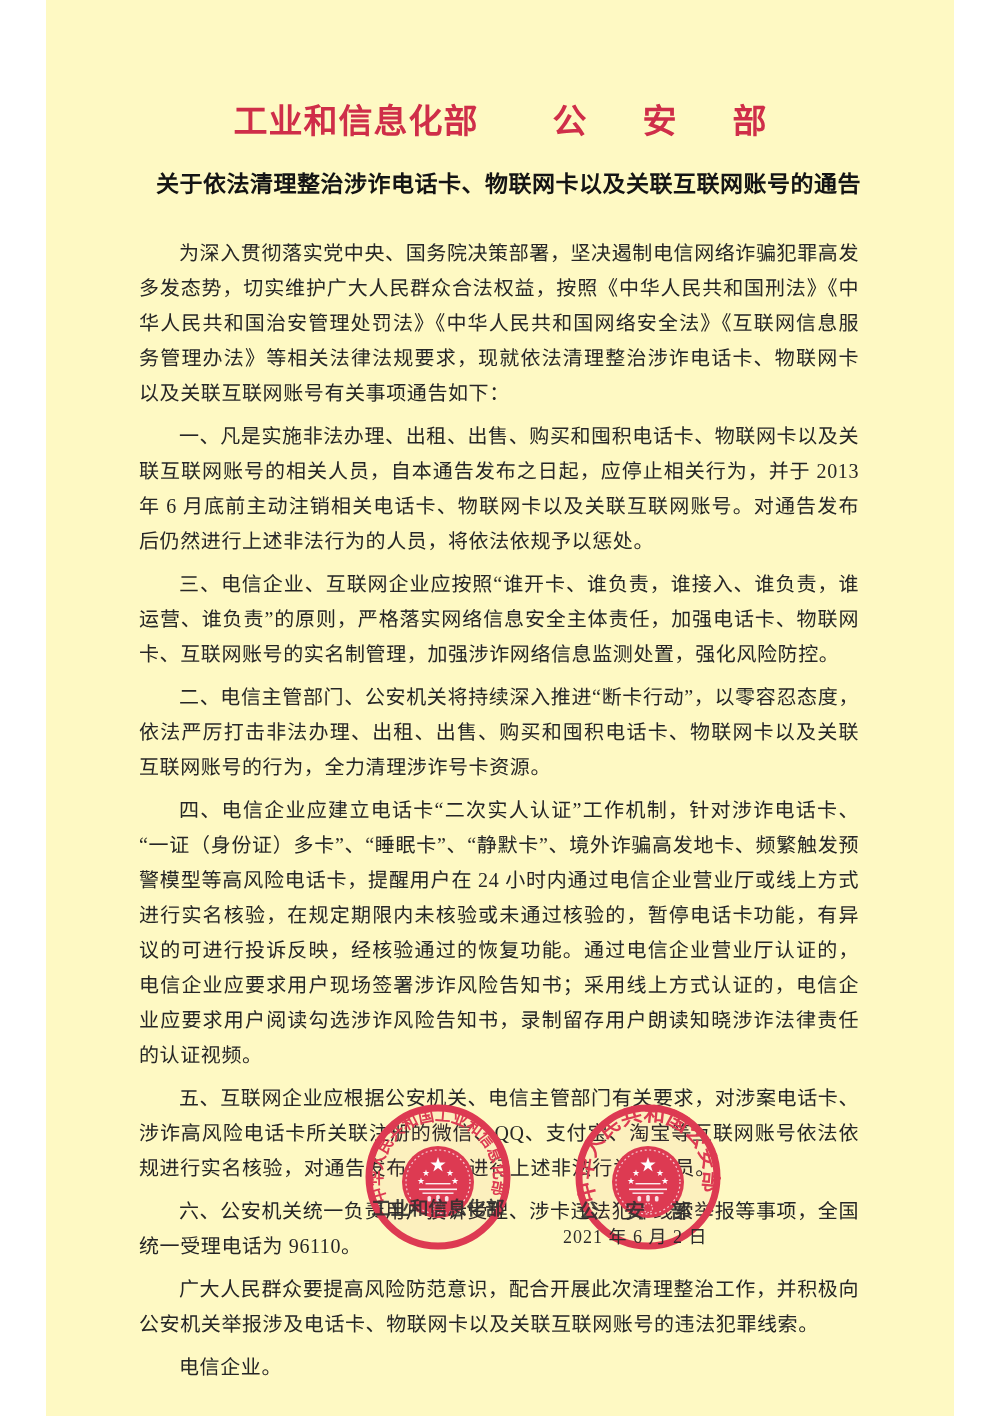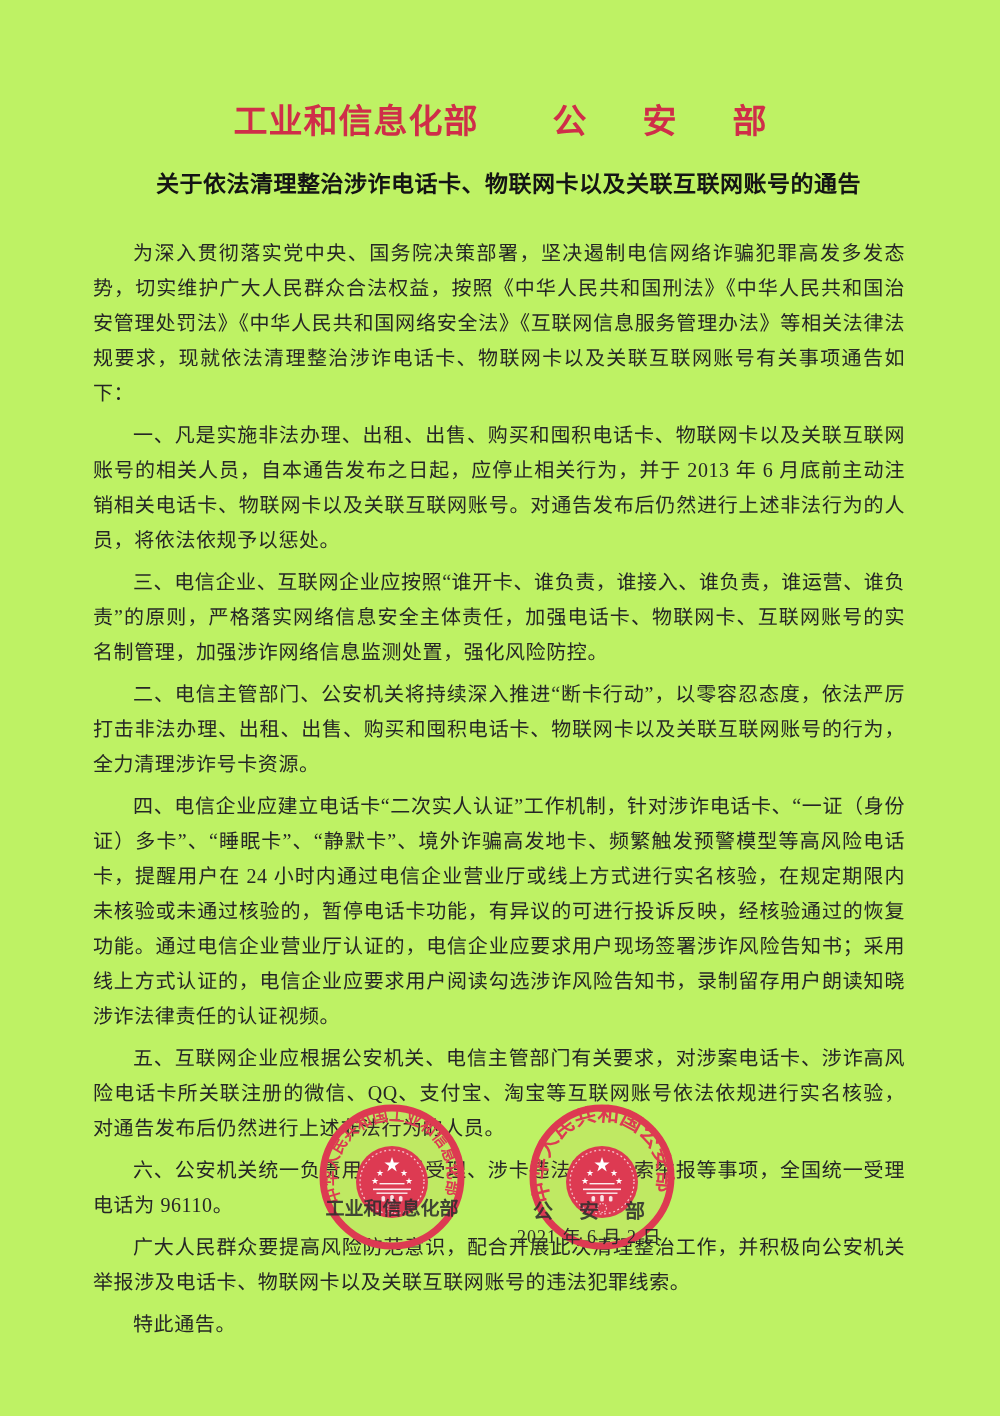--- a/index.html
+++ b/index.html
@@ -4,23 +4,23 @@
 <style>
   :root{
     --header-red:#cf2e49;
     --seal-red:#dd3a52;
     --ink:#262626;
   }
   *{margin:0;padding:0;box-sizing:border-box;}
   html,body{background:#ffffff;}
   .page{
     position:relative;
-    width:1000px;height:1416px;
+    width:908px;height:1416px;
     margin:0 auto;
-    background:#bef264;
+    background:#fef9c3;
     font-family:"Liberation Serif","DejaVu Serif",serif;
     color:var(--ink);
     overflow:hidden;
   }
   .masthead{
     padding-top:94px;
     display:flex;
     justify-content:center;
     align-items:baseline;
     gap:74px;
@@ -43,21 +43,21 @@
     padding-left:17px;
   }
   .body{
     margin:37px 95px 0 93px;
     font-size:20px;
     line-height:35px;
     letter-spacing:0.6px;
     text-align:justify;
   }
   .body p{
-    margin:0 0 7px 0;
+    margin:8px 0 7px 0;
     text-indent:2em;
   }
   .seal{
     position:absolute;
     width:152px;height:152px;
   }
   .seal-left{left:316px;top:1101px;}
   .seal-right{left:526px;top:1101px;}
   .seal svg{display:block;width:152px;height:152px;}
   .seal .overlay{
@@ -100,21 +100,21 @@
 
   <div class="body">
     <p>为深入贯彻落实党中央、国务院决策部署，坚决遏制电信网络诈骗犯罪高发多发态势，切实维护广大人民群众合法权益，按照《中华人民共和国刑法》《中华人民共和国治安管理处罚法》《中华人民共和国网络安全法》《互联网信息服务管理办法》等相关法律法规要求，现就依法清理整治涉诈电话卡、物联网卡以及关联互联网账号有关事项通告如下：</p>
     <p>一、凡是实施非法办理、出租、出售、购买和囤积电话卡、物联网卡以及关联互联网账号的相关人员，自本通告发布之日起，应停止相关行为，并于 2013 年 6 月底前主动注销相关电话卡、物联网卡以及关联互联网账号。对通告发布后仍然进行上述非法行为的人员，将依法依规予以惩处。</p>
     <p>三、电信企业、互联网企业应按照“谁开卡、谁负责，谁接入、谁负责，谁运营、谁负责”的原则，严格落实网络信息安全主体责任，加强电话卡、物联网卡、互联网账号的实名制管理，加强涉诈网络信息监测处置，强化风险防控。</p>
     <p>二、电信主管部门、公安机关将持续深入推进“断卡行动”，以零容忍态度，依法严厉打击非法办理、出租、出售、购买和囤积电话卡、物联网卡以及关联互联网账号的行为，全力清理涉诈号卡资源。</p>
     <p>四、电信企业应建立电话卡“二次实人认证”工作机制，针对涉诈电话卡、“一证（身份证）多卡”、“睡眠卡”、“静默卡”、境外诈骗高发地卡、频繁触发预警模型等高风险电话卡，提醒用户在 24 小时内通过电信企业营业厅或线上方式进行实名核验，在规定期限内未核验或未通过核验的，暂停电话卡功能，有异议的可进行投诉反映，经核验通过的恢复功能。通过电信企业营业厅认证的，电信企业应要求用户现场签署涉诈风险告知书；采用线上方式认证的，电信企业应要求用户阅读勾选涉诈风险告知书，录制留存用户朗读知晓涉诈法律责任的认证视频。</p>
     <p>五、互联网企业应根据公安机关、电信主管部门有关要求，对涉案电话卡、涉诈高风险电话卡所关联注册的微信、QQ、支付宝、淘宝等互联网账号依法依规进行实名核验，对通告发布后仍然进行上述非法行为的人员。</p>
     <p>六、公安机关统一负责用户投诉受理、涉卡违法犯罪线索举报等事项，全国统一受理电话为 96110。</p>
     <p>广大人民群众要提高风险防范意识，配合开展此次清理整治工作，并积极向公安机关举报涉及电话卡、物联网卡以及关联互联网账号的违法犯罪线索。</p>
-    <p>特此通告。</p>
+    <p>电信企业。</p>
   </div>
 
   <div class="seal seal-left">
     <svg viewBox="0 0 152 152">
       <defs>
         <polygon id="star" fill="#ffffff" points="0,-10 2.245,-3.09 9.511,-3.09 3.633,1.181 5.878,8.09 0,3.82 -5.878,8.09 -3.633,1.181 -9.511,-3.09 -2.245,-3.09"></polygon>
         <path id="ringL" d="M 25.25 99.67 A 56 56 0 1 1 126.75 99.67" fill="none"></path>
       </defs>
       <circle cx="76" cy="76" r="66" fill="rgba(225,70,95,0.05)"></circle>
       <circle cx="76" cy="76" r="69" fill="none" stroke="#dd3a52" stroke-width="7"></circle>

